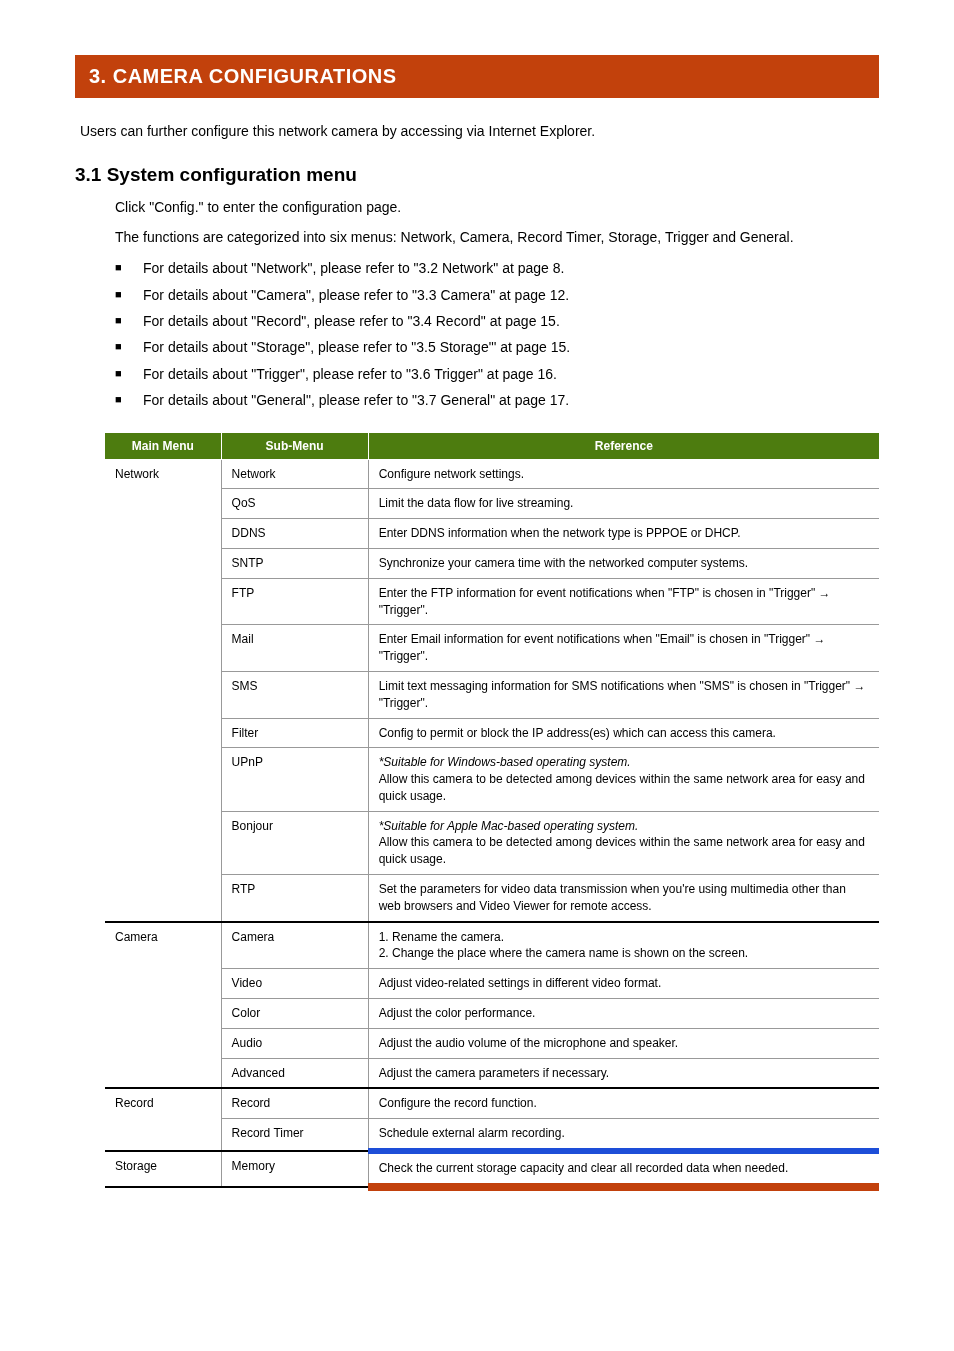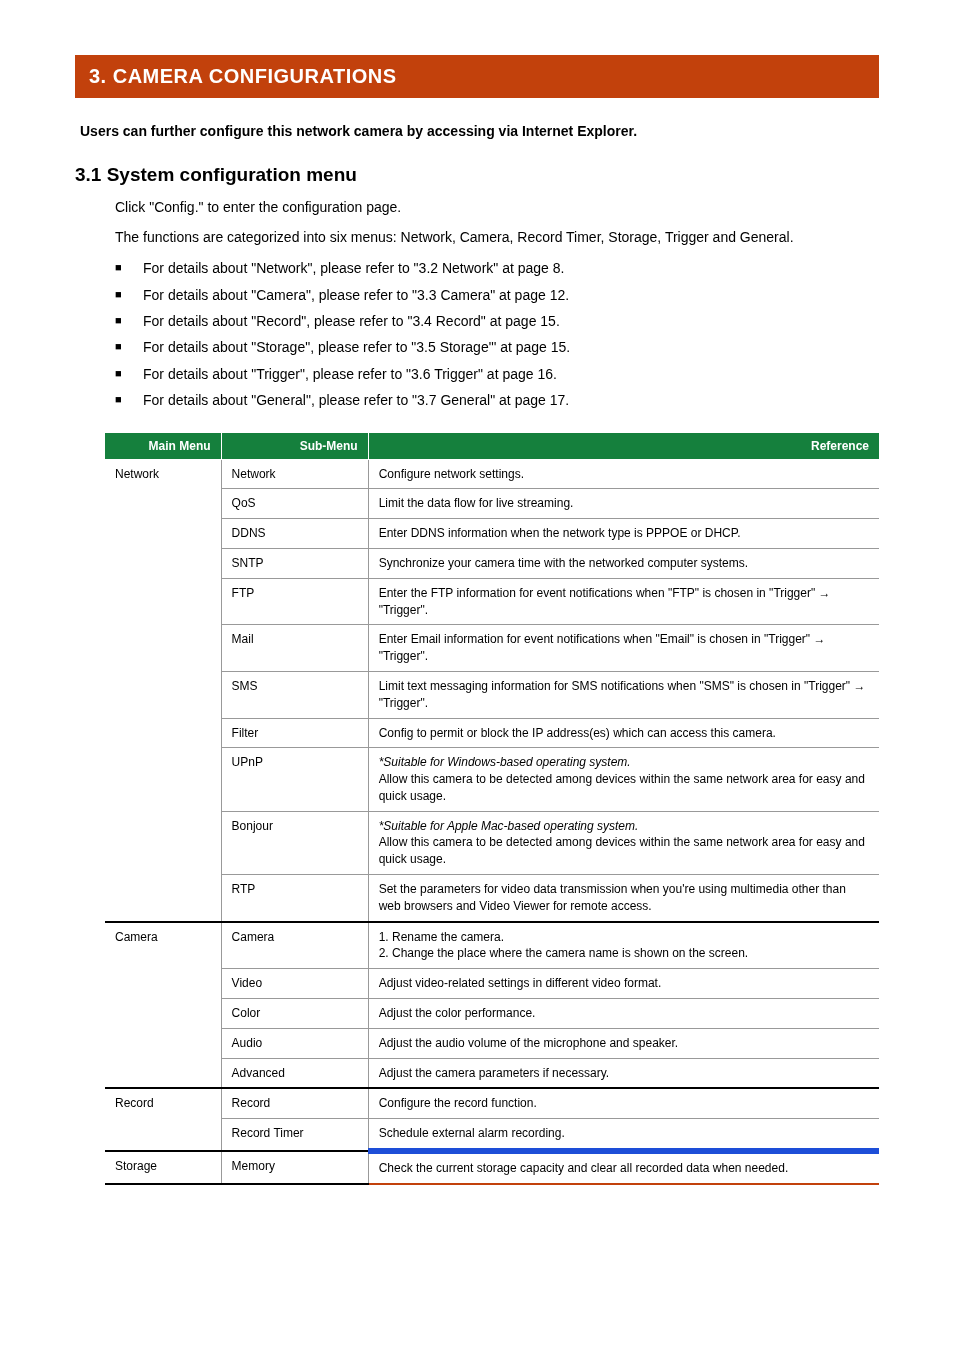--- a/index.html
+++ b/index.html
@@ -16,21 +16,20 @@
       color: #fff;
       font-family: Arial, sans-serif;
       font-weight: bold;
       font-size: 20px;
       padding: 10px 14px;
       letter-spacing: 0.5px;
     }
     .intro {
       font-size: 14px;
       margin: 25px 0 25px 5px;
-      font-weight: bold;
     }
     .subsection-title {
       font-weight: bold;
       font-size: 19px;
       margin: 20px 0 12px 0;
     }
     .para {
       font-size: 14px;
       margin: 10px 0 10px 40px;
       line-height: 1.4;
@@ -54,23 +53,23 @@
       top: 2px;
     }
     table.menu-table {
       width: 100%;
       border-collapse: collapse;
       margin: 10px 0 0 30px;
       width: calc(100% - 30px);
       font-size: 12px;
     }
     table.menu-table thead th {
-      background: #15803d;
+      background: #4d7c0f;
       color: #fff;
-      text-align: right;
+      text-align: center;
       font-family: Arial, sans-serif;
       font-weight: bold;
       padding: 6px 10px;
       border: 1px solid #fff;
       font-size: 12px;
     }
     table.menu-table tbody td {
       border: 1px solid #999;
       padding: 6px 10px;
       vertical-align: top;
@@ -199,16 +198,16 @@
       <td>Configure the record function.</td>
     </tr>
     <tr>
       <td style="border-bottom:2px solid #000;">Record Timer</td>
       <td style="border-bottom:6px solid #1d4ed8;">Schedule external alarm recording.</td>
     </tr>
 
     <tr>
       <td class="main-col" style="border-bottom:2px solid #000;">Storage</td>
       <td style="border-bottom:2px solid #000;">Memory</td>
-      <td style="border-bottom:2px solid #c2410c;">Check the current storage capacity and clear all recorded data when needed.</td>
+      <td style="border-bottom:8px solid #c2410c;">Check the current storage capacity and clear all recorded data when needed.</td>
     </tr>
   </tbody>
 </table>
 
 </body></html>

